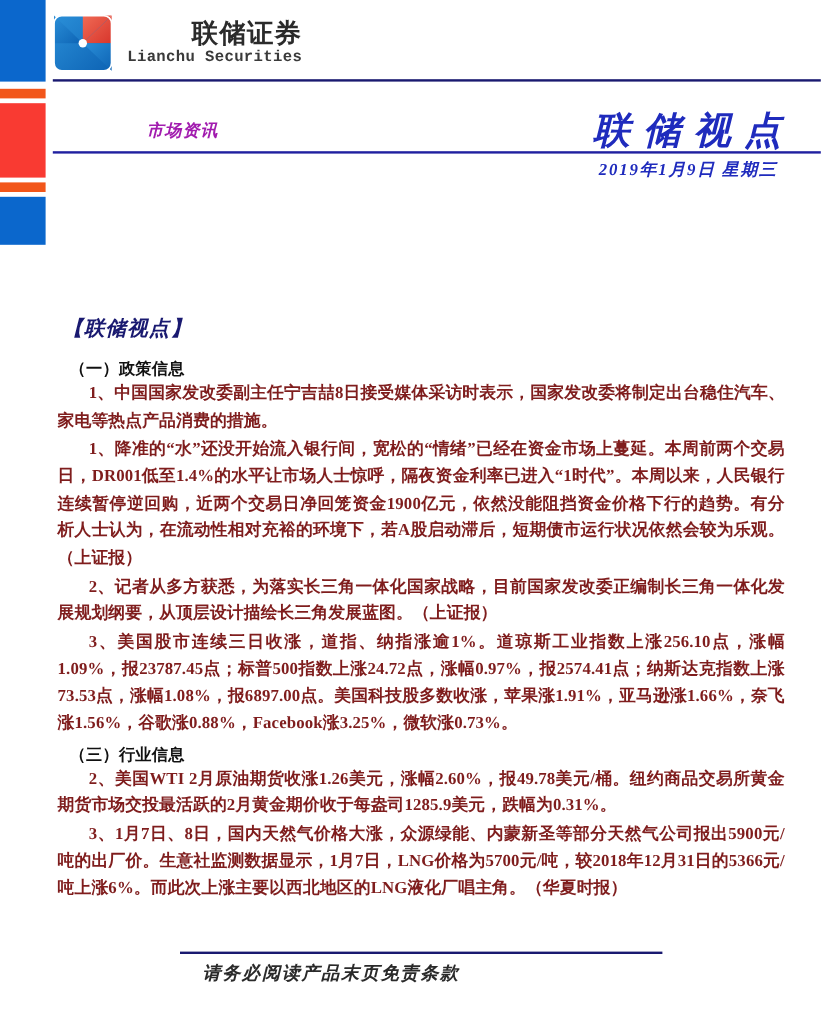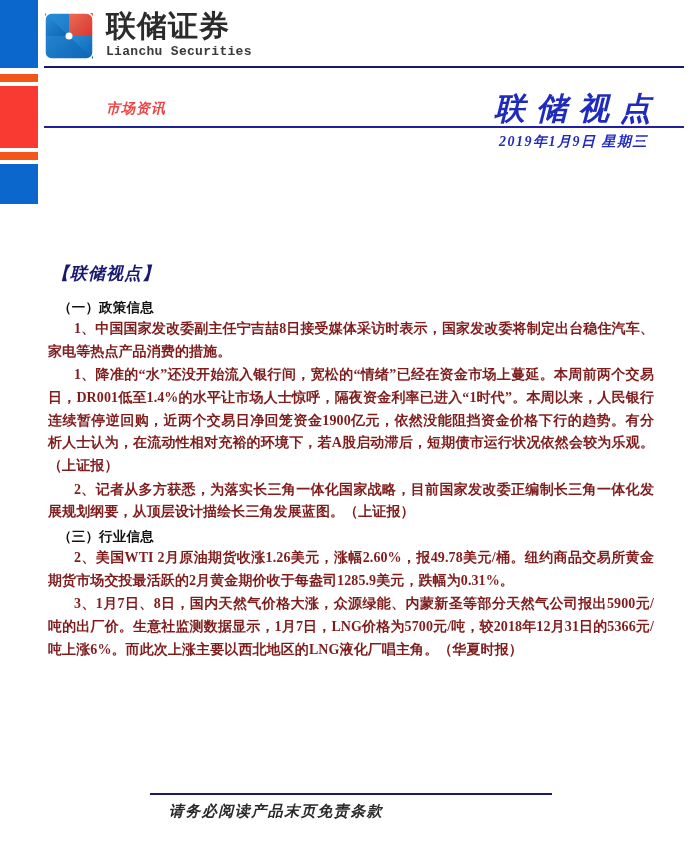--- a/index.html
+++ b/index.html
@@ -50,26 +50,27 @@
     height: 48px;
     flex: 0 0 auto;
   }
   .logo-text {
     margin-left: 12px;
     display: flex;
     flex-direction: column;
     justify-content: center;
   }
   .logo-cn {
-    font-family: Liberation Mono, monospace;
-    font-size: 30px;
+    font-family: Liberation Serif, serif;
+    font-size: 22px;
     font-weight: bold;
     letter-spacing: 1px;
     color: #2b2b2b;
     line-height: 1.02;
+    text-align: right;
   }
   .logo-en {
     font-family: Liberation Mono, monospace;
     font-size: 13px;
     font-weight: bold;
     letter-spacing: 0.3px;
     color: #3a3a3a;
     margin-top: 1px;
   }
 
@@ -85,27 +86,27 @@
   
   .title-row {
     position: absolute;
     left: 44px;
     top: 96px;
     width: 640px;
     height: 30px;
   }
   .section-kicker {
     position: absolute;
-    left: 62px;
+    left: 78px;
     top: 4px;
     font-family: "Liberation Serif", "DejaVu Serif", serif;
     font-size: 14px;
     font-weight: bold;
     font-style: italic;
-    color: #ef4444;
+    color: #a21caf;
     letter-spacing: 1px;
     text-align: center;
   }
   .masthead-title {
     position: absolute;
     right: 22px;
     top: -8px;
     font-family: "Liberation Serif", "DejaVu Serif", serif;
     font-size: 31px;
     font-weight: bold;
@@ -241,20 +242,21 @@
 <div class="issue-date">2019年1月9日  星期三</div>
 
 <div class="content">
   <div class="block-heading">【联储视点】</div>
 
   <div class="sec-title">（一）政策信息</div>
   <p class="para">1、中国国家发改委副主任宁吉喆8日接受媒体采访时表示，国家发改委将制定出台稳住汽车、家电等热点产品消费的措施。</p>
 
   <p class="para">1、降准的“水”还没开始流入银行间，宽松的“情绪”已经在资金市场上蔓延。本周前两个交易日，DR001低至1.4%的水平让市场人士惊呼，隔夜资金利率已进入“1时代”。本周以来，人民银行连续暂停逆回购，近两个交易日净回笼资金1900亿元，依然没能阻挡资金价格下行的趋势。有分析人士认为，在流动性相对充裕的环境下，若A股启动滞后，短期债市运行状况依然会较为乐观。（上证报）</p>
   <p class="para">2、记者从多方获悉，为落实长三角一体化国家战略，目前国家发改委正编制长三角一体化发展规划纲要，从顶层设计描绘长三角发展蓝图。（上证报）</p>
+  <p class="para">3、美国股市连续三日收涨，道指、纳指涨逾1%。道琼斯工业指数上涨256.10点，涨幅1.09%，报23787.45点；标普500指数上涨24.72点，涨幅0.97%，报2574.41点；纳斯达克指数上涨73.53点，涨幅1.08%，报6897.00点。美国科技股多数收涨，苹果涨1.91%，亚马逊涨1.66%，奈飞涨1.56%，谷歌涨0.88%，Facebook涨3.25%，微软涨0.73%。</p>
 
   <div class="sec-title">（三）行业信息</div>
   <p class="para">2、美国WTI 2月原油期货收涨1.26美元，涨幅2.60%，报49.78美元/桶。纽约商品交易所黄金期货市场交投最活跃的2月黄金期价收于每盎司1285.9美元，跌幅为0.31%。</p>
   <p class="para">3、1月7日、8日，国内天然气价格大涨，众源绿能、内蒙新圣等部分天然气公司报出5900元/吨的出厂价。生意社监测数据显示，1月7日，LNG价格为5700元/吨，较2018年12月31日的5366元/吨上涨6%。而此次上涨主要以西北地区的LNG液化厂唱主角。（华夏时报）</p>
 </div>
 
 <div class="rule-footer"></div>
 <div class="footer-note">请务必阅读产品末页免责条款</div>
 
 </body></html>

